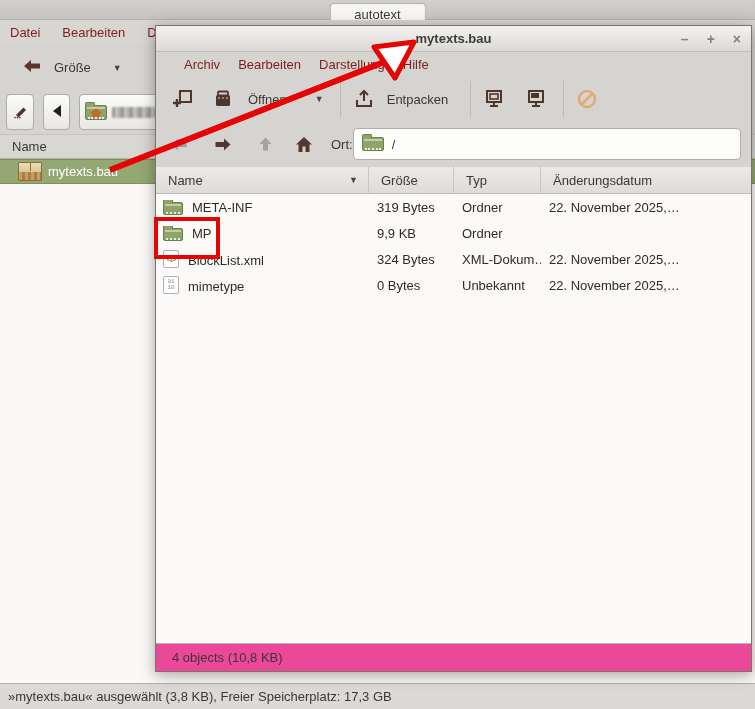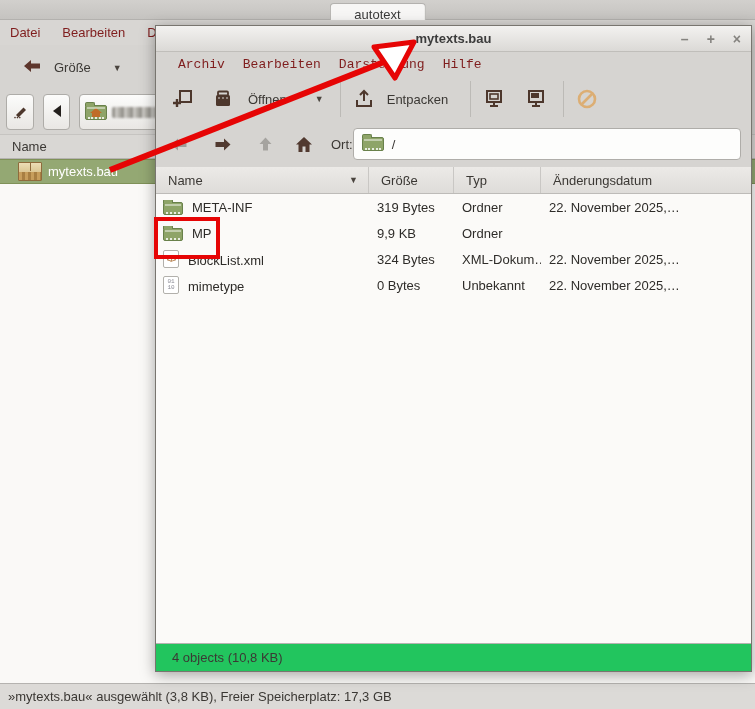--- a/index.html
+++ b/index.html
@@ -40,21 +40,21 @@
   .bg-statusbar { height:26px; background:#dcdad7; border-top:1px solid #b5b3b0; display:flex; align-items:center; padding-left:8px; flex:0 0 auto; color:#3b3834; }
   
   .arwin { position:absolute; left:155px; top:25px; width:597px; height:647px; z-index:10;
     background:#d6d4d1; border:1px solid #78756f; box-shadow:0 3px 14px rgba(0,0,0,.35);
     display:flex; flex-direction:column; }
   .ar-titlebar { height:26px; background:linear-gradient(#f3f2f0,#dbd9d6); border-bottom:1px solid #c0beba;
     position:relative; display:flex; align-items:center; flex:0 0 auto; }
   .ar-title { position:absolute; left:0; right:0; text-align:center; color:#3c3c3c; font-weight:bold; }
   .ar-controls { position:absolute; right:10px; top:0; bottom:0; display:flex; align-items:center; gap:18px; }
   .ar-ctrl { color:#85837f; font-weight:bold; font-size:14px; line-height:1; }
-  .ar-menubar { height:25px; display:flex; align-items:center; gap:18px; padding-left:22px; flex:0 0 auto;font-family:Liberation Mono, monospace; }
+  .ar-menubar { height:25px; display:flex; align-items:center; gap:18px; padding-left:28px; flex:0 0 auto; }
   .ar-toolbar { height:44px; display:flex; align-items:center; padding-left:14px; flex:0 0 auto; }
   .ticon { display:flex; align-items:center; justify-content:center; width:26px; height:26px; }
   .tsep { width:1px; height:36px; background:#bcbab6; margin:0 10px; }
   .tool-label { color:#3b3834; margin:0 6px; }
   .ar-navbar { height:46px; display:flex; align-items:center; padding:0 10px 0 14px; flex:0 0 auto; }
   .nav-ic { margin-right:26px; display:flex; align-items:center; }
   .ort-label { margin:0 0 0 4px; color:#3b3834; }
   .pathfield { flex:1; height:32px; background:#fdfdfc; border:1px solid #afada9; border-radius:4px;
     display:flex; align-items:center; gap:8px; padding-left:8px; }
   .gfolder { width:20px; height:13px; background:#8ea468; border:1px solid #69814b; border-radius:2px; position:relative; flex:0 0 auto; }
@@ -70,21 +70,21 @@
   .sort-ind { font-size:9px; color:#4a443e; }
   .ar-list { flex:1 1 auto; background:#fbfaf8; display:flex; flex-direction:column; overflow:hidden; }
   .frow { height:26px; color:#2e2c29; flex:0 0 auto; }
   .cell { padding-left:8px; white-space:nowrap; overflow:hidden; }
   .cell-name { display:flex; align-items:flex-end; gap:9px; padding-left:7px; }
   .pageicon { width:16px; height:18px; background:#fff; border:1px solid #b2b0ab; border-radius:2px;
     display:flex; align-items:center; justify-content:center; flex:0 0 auto; }
   .xmlglyph { font-size:8px; color:#b5804e; font-weight:bold; letter-spacing:-1px; }
   .binglyph { font-size:6px; line-height:6px; color:#8a8a94; font-family:"Liberation Mono",monospace; text-align:center; }
   .list-empty { flex:1 1 auto; }
-  .ar-statusbar { height:28px; background:#22c55e; border-top:1px solid #b5b3b0; display:flex; align-items:center; padding-left:16px; flex:0 0 auto; color:#3b3834; }
+  .ar-statusbar { height:28px; background:#ec4899; border-top:1px solid #b5b3b0; display:flex; align-items:center; padding-left:16px; flex:0 0 auto; color:#3b3834; }
   
   .overlay { position:absolute; inset:0; z-index:50; pointer-events:none; }
 </style>
 </head>
 <body>
 
 <div class="bgwin">
   <div class="bg-titlestrip">
     <div class="bg-titletab">autotext</div>
   </div>

